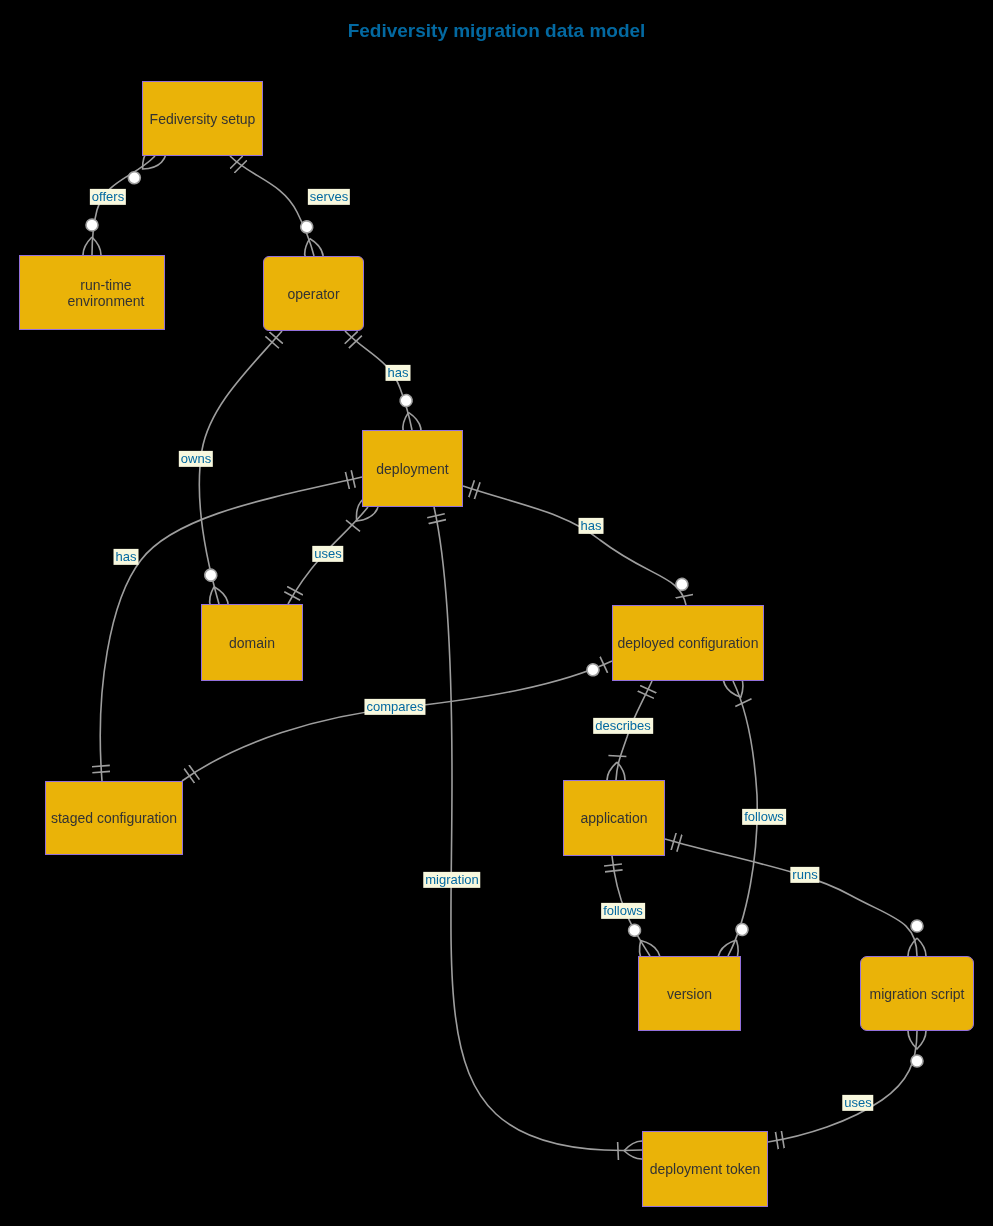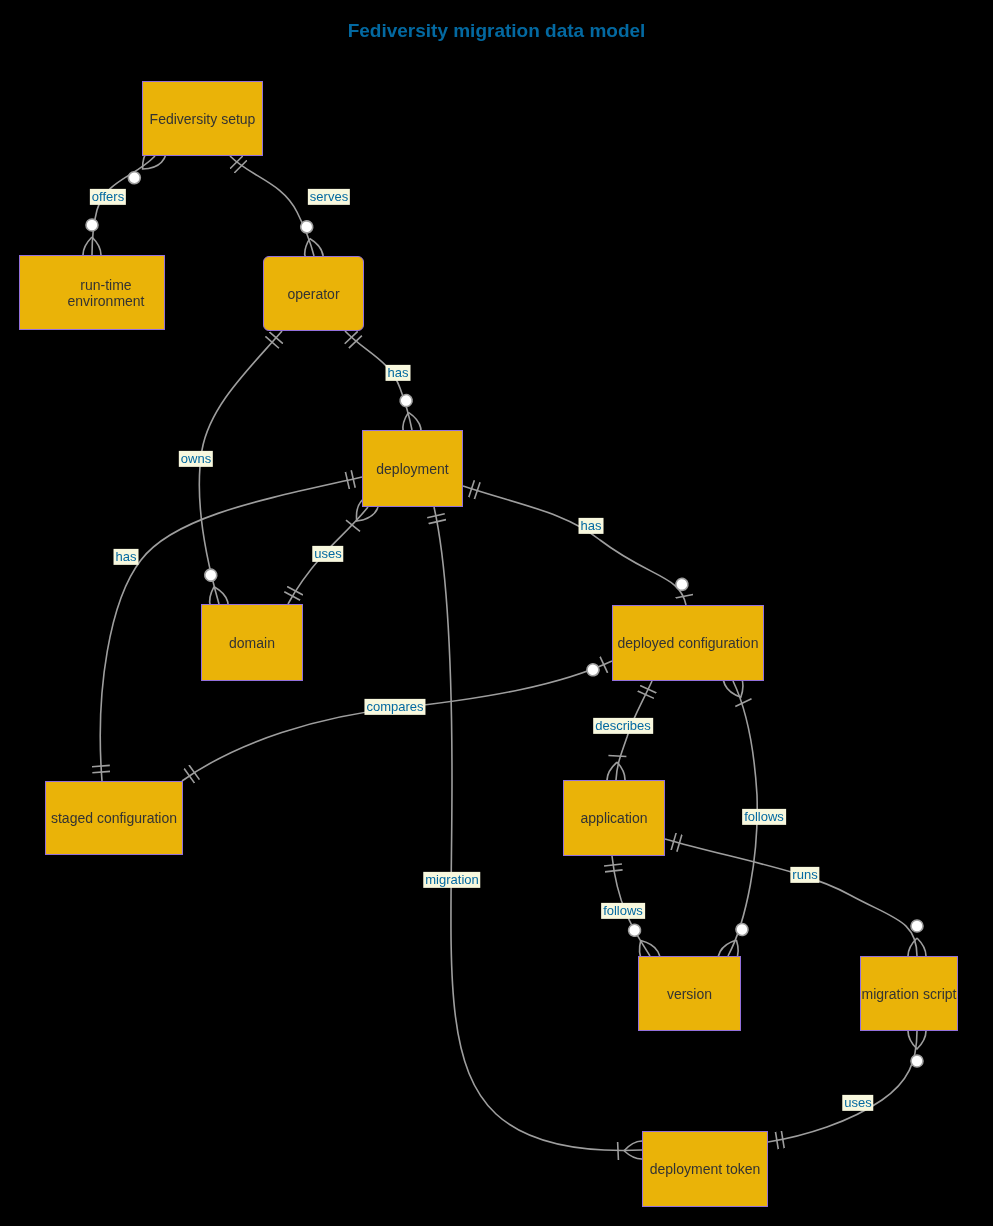--- a/index.html
+++ b/index.html
@@ -126,21 +126,21 @@
     </div>
   <div class="entity" style="left:563px; top:780px; width:102px; height:76px;">
       <span>application</span>
     </div>
   <div class="entity" style="left:45px;  top:781px; width:138px; height:74px;">
       <span>staged configuration</span>
     </div>
   <div class="entity" style="left:638px; top:956px; width:103px; height:75px;">
       <span>version</span>
     </div>
-  <div class="entity" style="left:860px; top:956px; width:98px; height:75px;">
+  <div class="entity" style="left:860px; top:956px; width:114px; height:75px;border-radius:7px;">
       <span>migration script</span>
     </div>
   <div class="entity" style="left:642px; top:1131px; width:126px; height:76px;">
       <span>deployment token</span>
     </div>
 
   <span class="edge-label" style="left:108px; top:197px;">offers</span>
   <span class="edge-label" style="left:297px; top:197px;margin-left:32px;">serves</span>
   <span class="edge-label" style="left:398px; top:373px;">has</span>
   <span class="edge-label" style="left:196px; top:459px;">owns</span>

